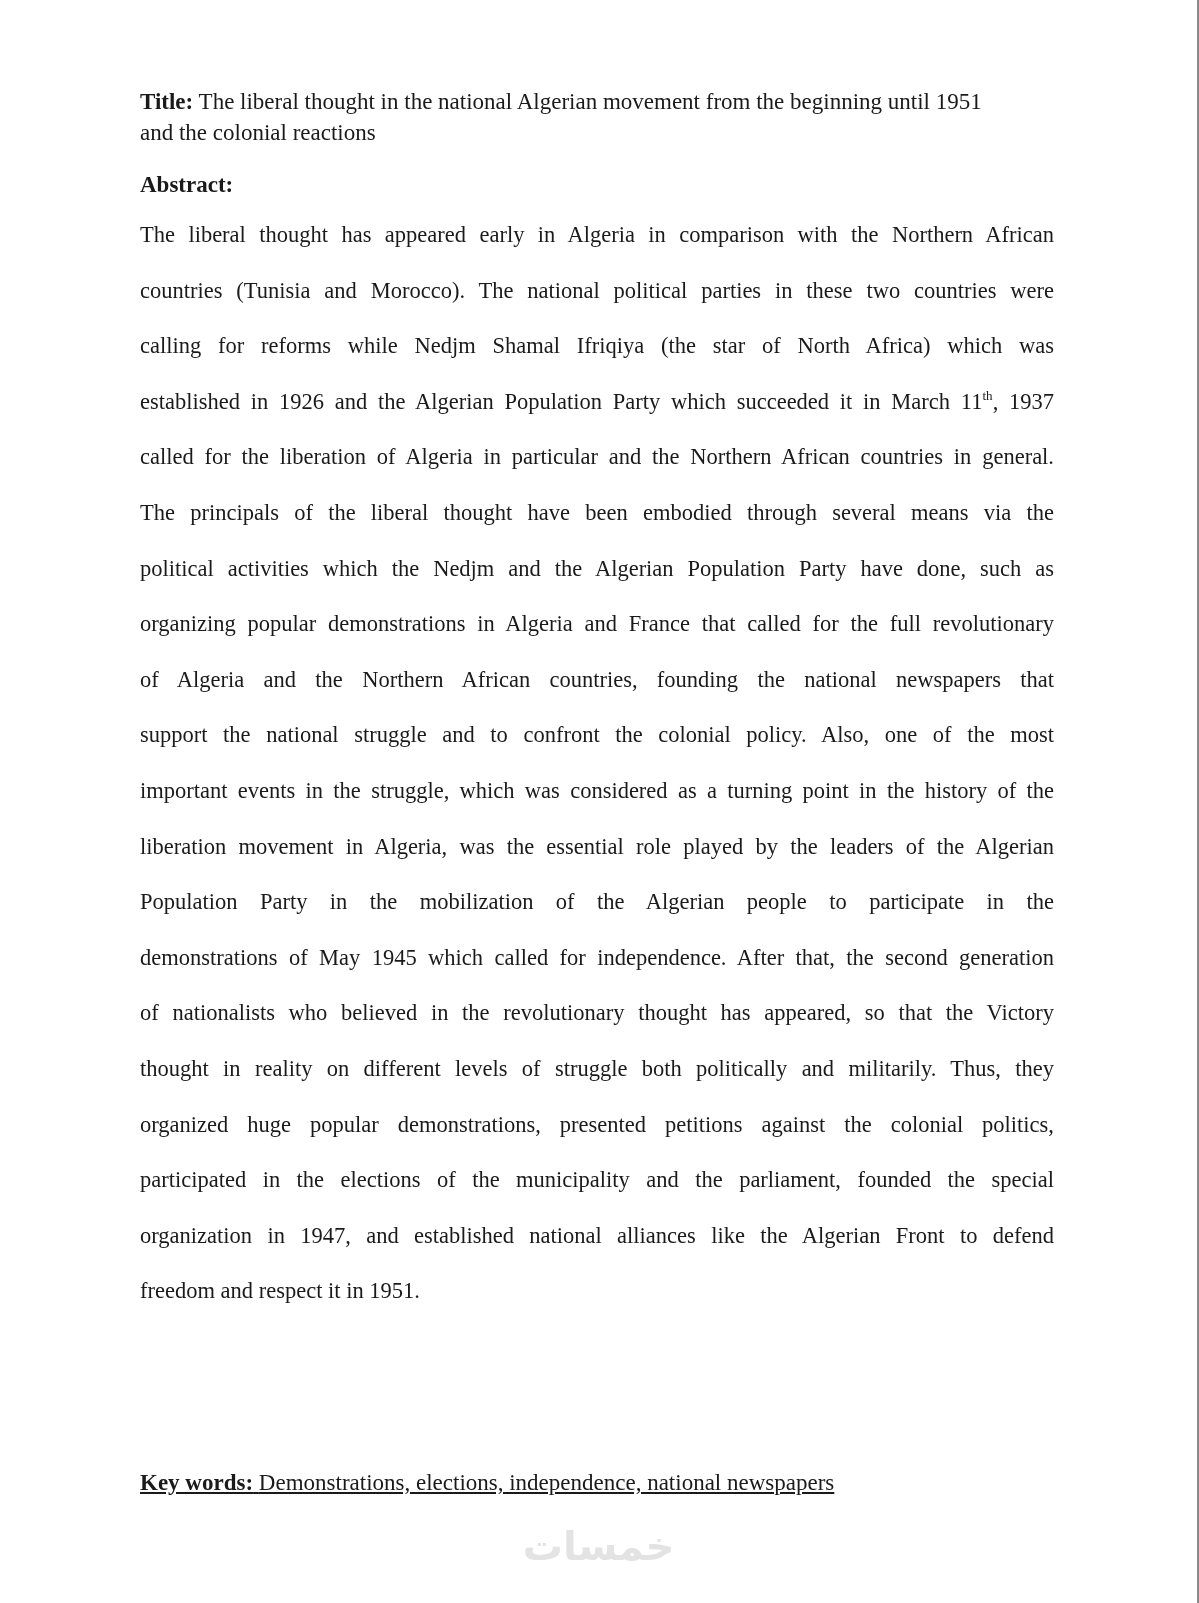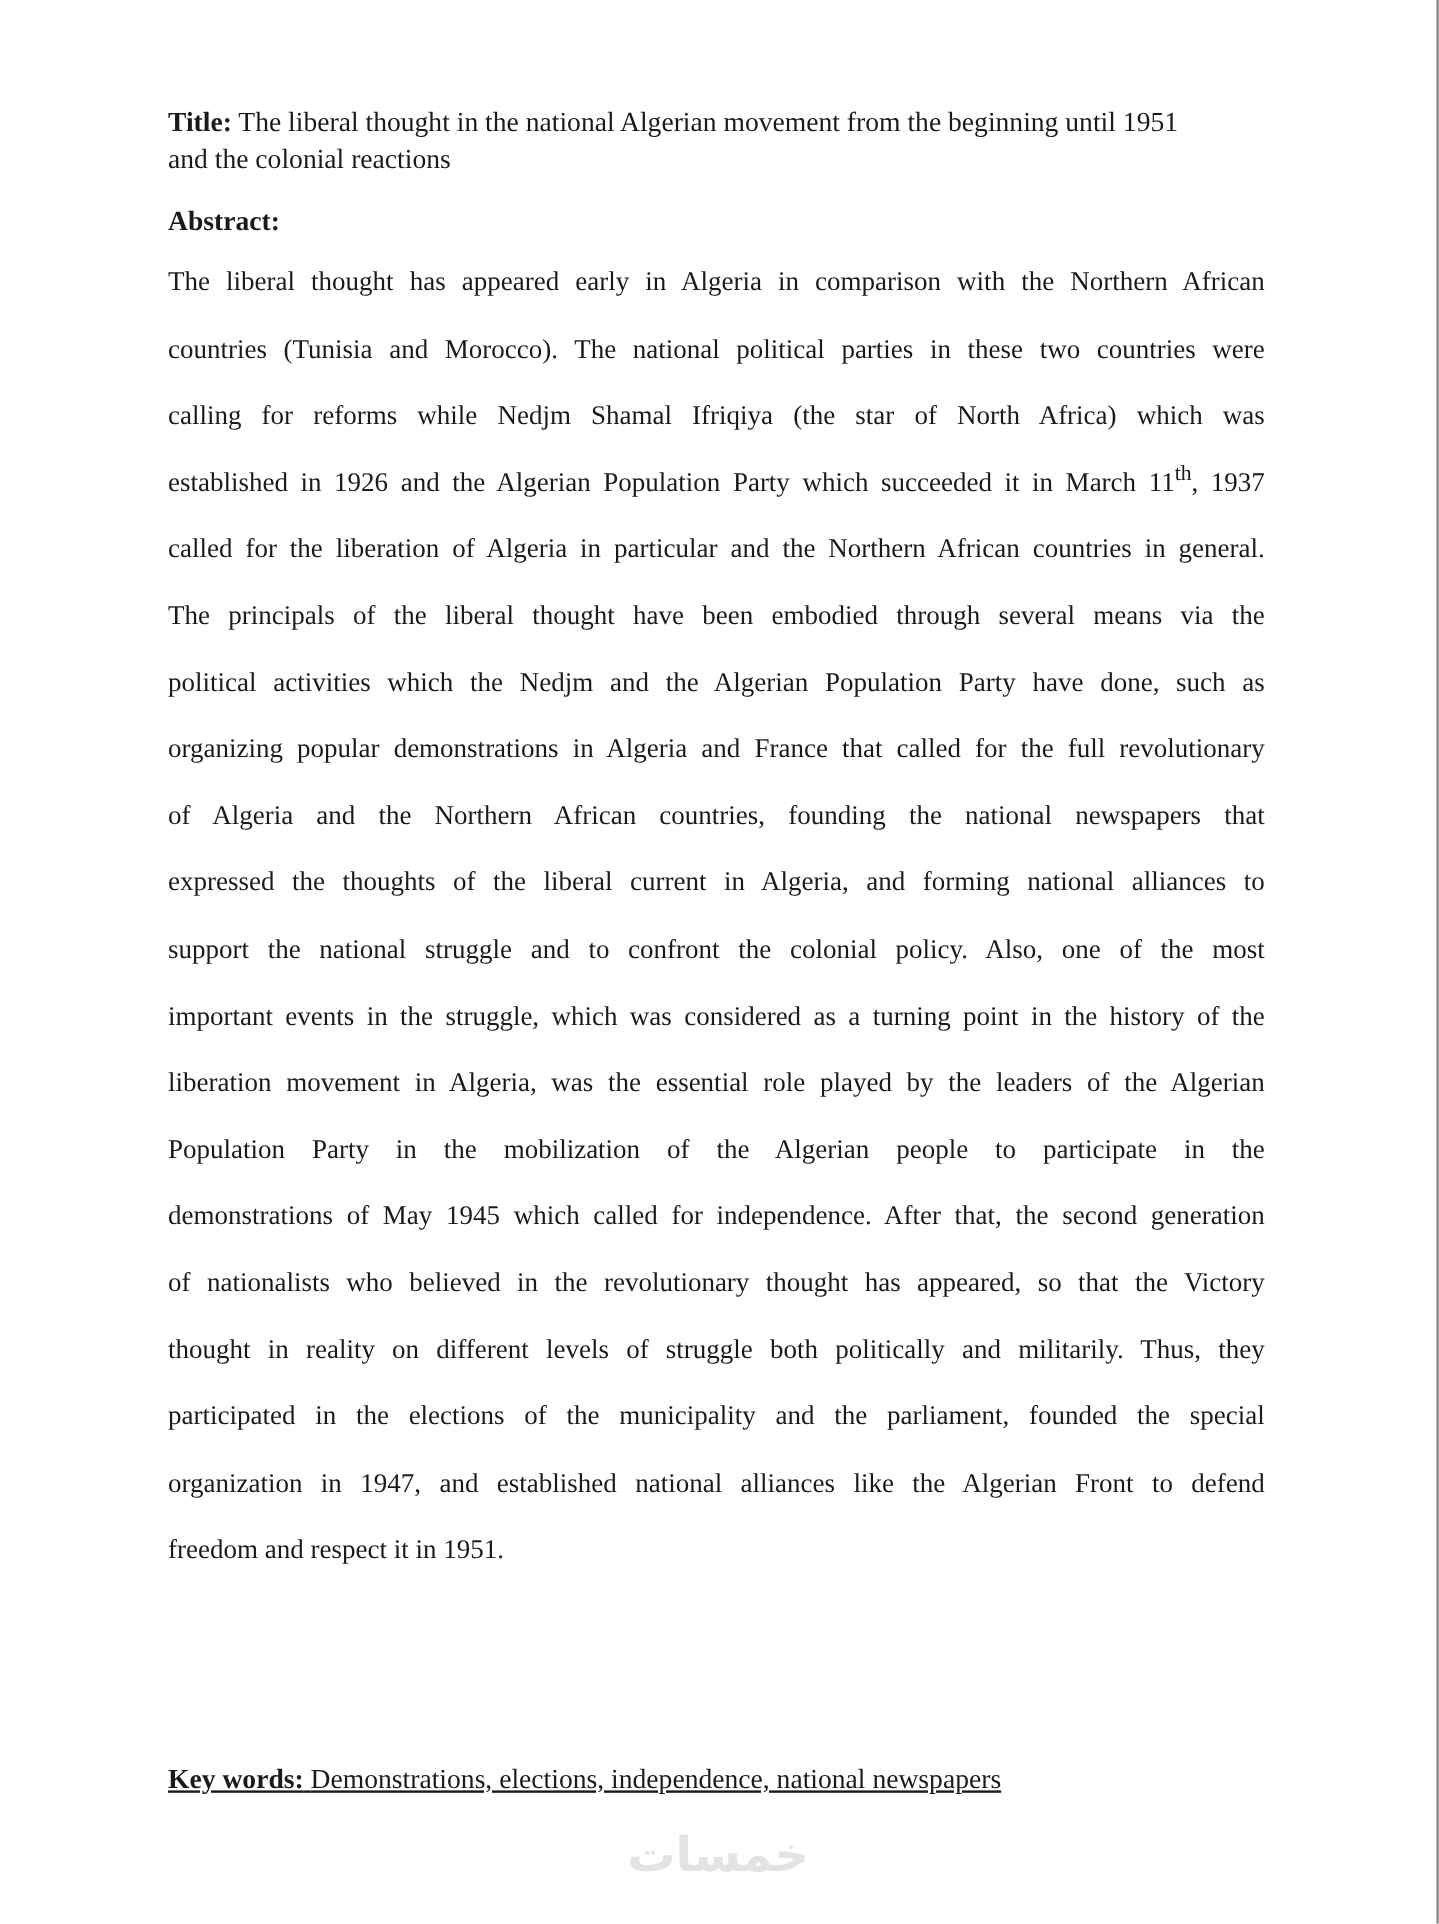--- a/index.html
+++ b/index.html
@@ -63,21 +63,21 @@
       height: 55.6px;
       line-height: 30px;
       text-align: justify;
       text-align-last: justify;
       white-space: normal;
     }
     .abs-line.last {
       text-align-last: left;
     }
     sup {
-      font-size: 18px;
+      font-size: 13px;
       line-height: 0;
       vertical-align: 9px;
       margin-top: 18px;
     }
     .keywords {
       position: absolute;
       left: 140px;
       top: 1468px;
       font-size: 23px;
       line-height: 30px;
@@ -120,28 +120,28 @@
     <div class="abs-line">countries (Tunisia and Morocco). The national political parties in these two countries were</div>
     <div class="abs-line">calling for reforms while Nedjm Shamal Ifriqiya (the star of North Africa) which was</div>
     <div class="abs-line">
       <span>established in 1926 and the Algerian Population Party which succeeded it in March 11</span><sup>th</sup><span>, 1937</span>
     </div>
     <div class="abs-line">called for the liberation of Algeria in particular and the Northern African countries in general.</div>
     <div class="abs-line">The principals of the liberal thought have been embodied through several means via the</div>
     <div class="abs-line">political activities which the Nedjm and the Algerian Population Party have done, such as</div>
     <div class="abs-line">organizing popular demonstrations in Algeria and France that called for the full revolutionary</div>
     <div class="abs-line">of Algeria and the Northern African countries, founding the national newspapers that</div>
-    <div class="abs-line">expressed the thoughts of the liberal current in Algeria, and forming national alliances to</div>
     <div class="abs-line">support the national struggle and to confront the colonial policy. Also, one of the most</div>
     <div class="abs-line">important events in the struggle, which was considered as a turning point in the history of the</div>
     <div class="abs-line">liberation movement in Algeria, was the essential role played by the leaders of the Algerian</div>
     <div class="abs-line">Population Party in the mobilization of the Algerian people to participate in the</div>
     <div class="abs-line">demonstrations of May 1945 which called for independence. After that, the second generation</div>
     <div class="abs-line">of nationalists who believed in the revolutionary thought has appeared, so that the Victory</div>
     <div class="abs-line">thought in reality on different levels of struggle both politically and militarily. Thus, they</div>
+    <div class="abs-line">organized huge popular demonstrations, presented petitions against the colonial politics,</div>
     <div class="abs-line">participated in the elections of the municipality and the parliament, founded the special</div>
     <div class="abs-line">organization in 1947, and established national alliances like the Algerian Front to defend</div>
     <div class="abs-line last">freedom and respect it in 1951.</div>
   </div>
 
   <div class="keywords">
     <span class="kw-label">Key words:</span>
     <span>Demonstrations, elections, independence, national newspapers</span>
   </div>
 

